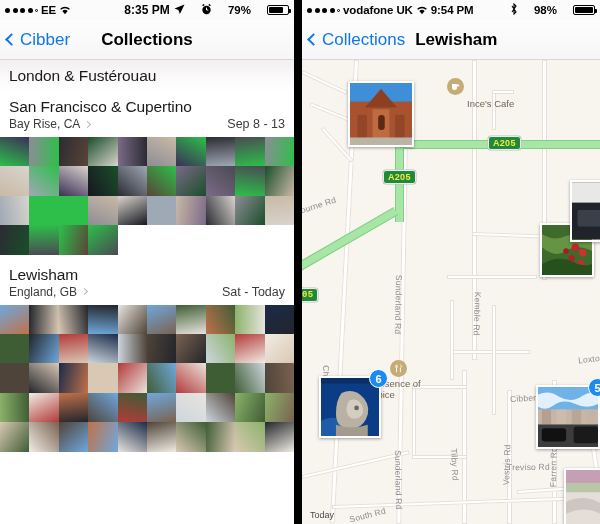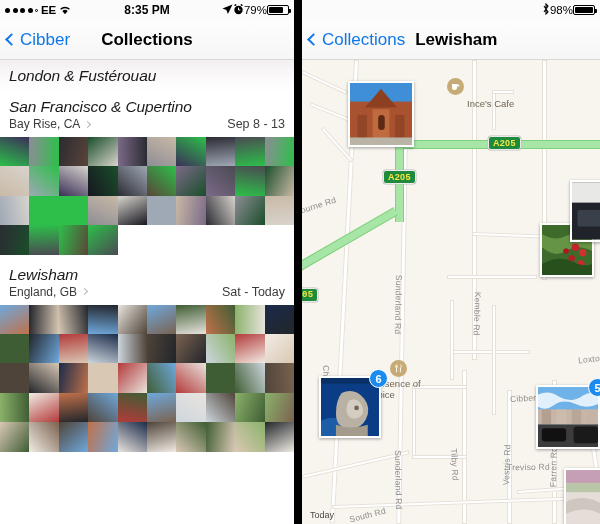--- a/index.html
+++ b/index.html
@@ -43,22 +43,22 @@
   .sb-dots { display: flex; gap: 2.5px; align-items: center; }
   .dot { width: 5px; height: 5px; border-radius: 50%; background: #000; }
   .dot.hollow { background: transparent; border: 1px solid #000; width:3px;height:3px;}
   .sb-carrier { font-size: 11.5px; font-weight: bold; letter-spacing: -0.1px; }
   .wifi { display:inline-block; width:12px; height:10px; position:relative; }
   .sb-center {
     position: absolute; left: 0; right: 0; text-align: center;
     font-size: 12px; font-weight: bold; pointer-events:none;
   }
   .sb-right {
-    margin-left: auto; display: flex; align-items: center; gap: 0;
-    font-size: 11.5px; font-weight: normal; z-index:2;
+    margin-left: auto; display: flex; align-items: center; gap: 16px;
+    font-size: 11.5px; font-weight: bold; z-index:2;
   }
   .battery {
     width: 22px; height: 10px; border: 1px solid #000; border-radius: 2px;
     position: relative; padding: 1px;
   }
   .battery::after {
     content:""; position:absolute; right:-3px; top:3px;
     width:2px; height:4px; background:#000; border-radius:0 1px 1px 0;
   }
   .battery .lvl { height:100%; background:#000; border-radius:1px; }
@@ -96,21 +96,21 @@
     height: 464px;
     overflow: hidden;
     background: #fff;
     position: relative;
   }
   .coll-header {
     padding: 7px 9px 6px 9px;
     background: linear-gradient(to bottom, #f3eff1 0%, #fbf9fa 55%, #ffffff 100%);
   }
   .coll-header.plain { background: #fff; }
-  .ch-top { display:flex; align-items:center;font-style:italic; }
+  .ch-top { display:flex; align-items:center; }
   .ch-title { font-size: 15.5px; color:#1a1a1a; letter-spacing:-0.1px;}
   .ch-rowsub { display:flex; align-items:center; margin-top:1px; }
   .ch-sub { font-size: 12px; color:#3b3b3b; }
   .ch-chev {
     width: 5px; height: 5px;
     border-top: 1.4px solid #b4b4b4;
     border-right: 1.4px solid #b4b4b4;
     transform: rotate(45deg);
     margin-left: 5px;
   }
@@ -355,20 +355,37 @@
         </div>
     </div>
 
   </div>
 
   <div class="panel-gap"></div>
 
   <div class="panel panel-right">
 
     <div class="statusbar rt">
+      <div class="sb-left">
+        <span class="sb-dots">
+          <i class="dot"></i>
+            <i class="dot"></i>
+            <i class="dot"></i>
+            <i class="dot"></i>
+            <i class="dot hollow"></i>
+        </span>
+        <span class="sb-carrier">vodafone UK</span>
+        <span class="wifi">
+          <svg width="12" height="10" viewBox="0 0 12 10">
+              <path d="M6 9.3 L3.3 5.9 a4.3 4.3 0 0 1 5.4 0 Z" fill="#000"></path>
+              <path d="M1.6 4.2 a6.5 6.5 0 0 1 8.8 0" stroke="#000" stroke-width="1.3" fill="none"></path>
+            </svg>
+        </span>
+        <span class="sb-carrier">9:54 PM</span>
+      </div>
       <div class="sb-right">
         <span>
           <svg width="8" height="12" viewBox="0 0 8 12">
               <path d="M2 3 L6 9 L4 11 V1 L6 3 L2 9" stroke="#000" stroke-width="1.1" fill="none"></path>
             </svg>
         </span>
         <span>98%</span>
         <span class="battery">
             <i class="lvl" style="display:block;width:98%"></i>
           </span>

